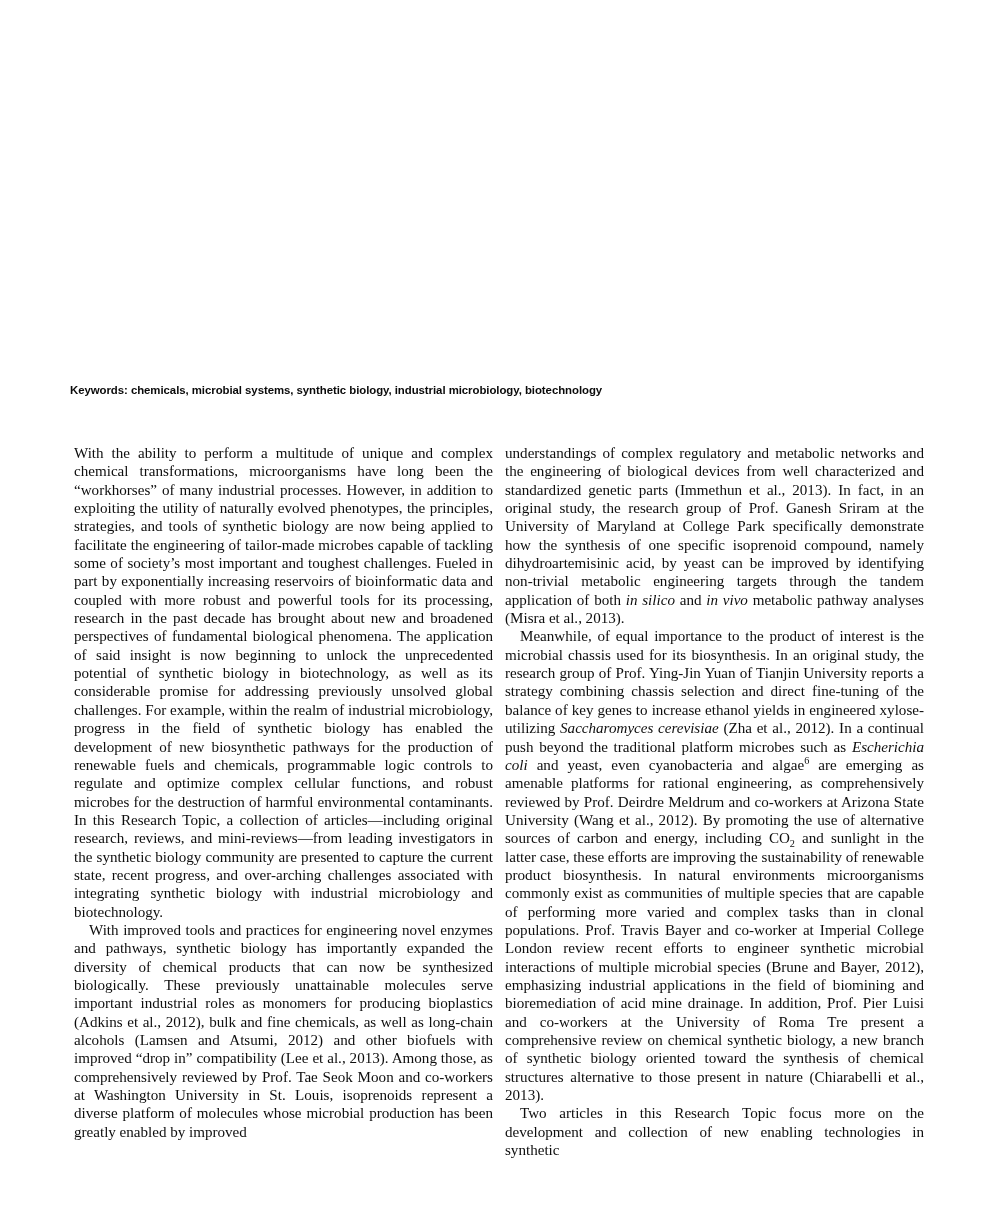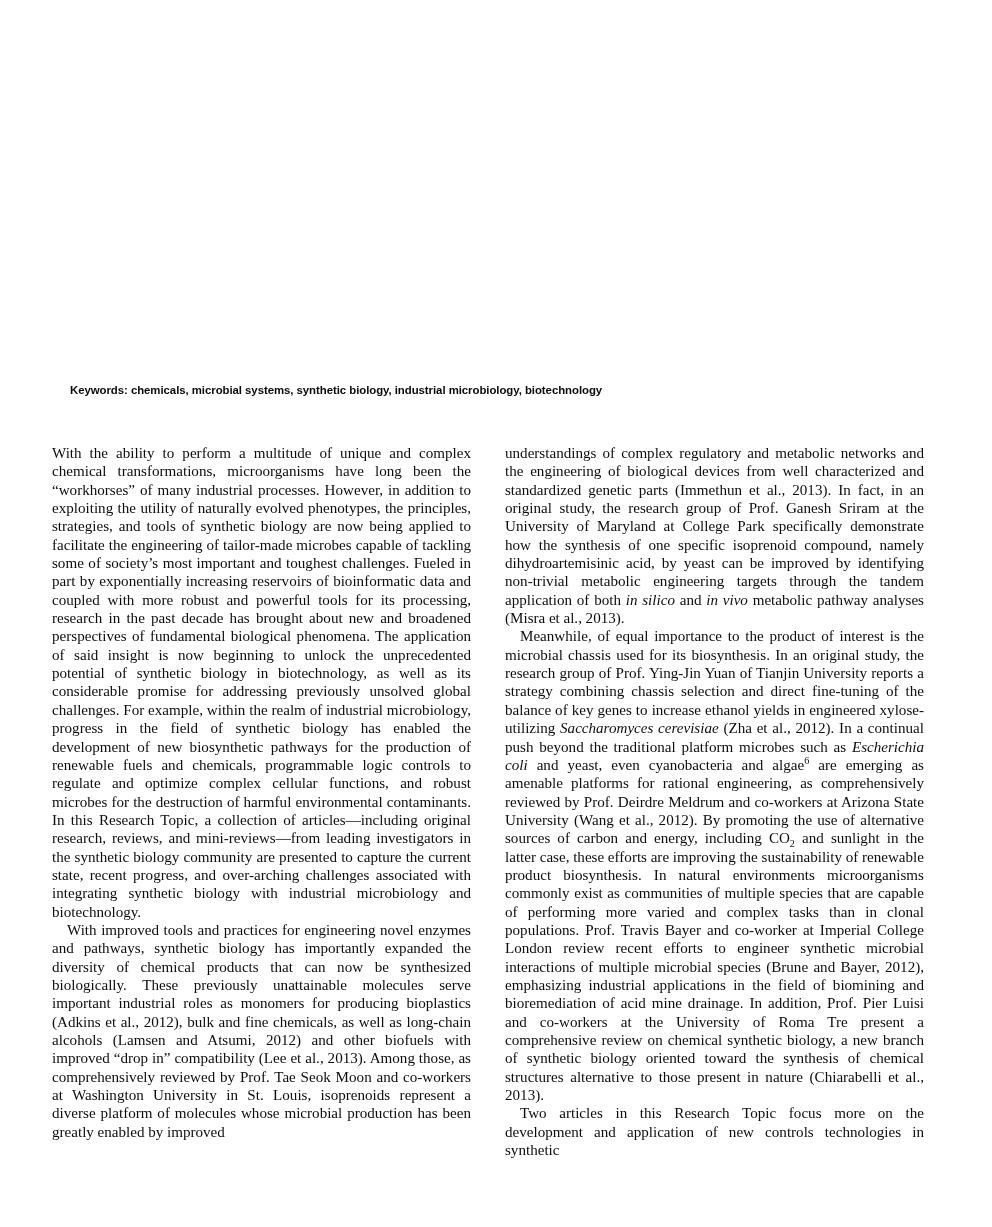--- a/index.html
+++ b/index.html
@@ -46,21 +46,21 @@
     width: 992px;
     height: 783px;
   }
   .col {
     position: absolute;
     top: 0;
     width: 419px;
     height: 783px;
     overflow: hidden;
   }
-  .col-left  { left: 52px; }
+  .col-left  { left: 74px; }
   .col-right { left: 505px; }
 
   .col p {
     margin: 0;
     text-align: justify;
     text-justify: inter-word;
     font-size: 15.1px;
     line-height: 18.35px;
     hyphens: none;
     -webkit-hyphens: none;
@@ -89,18 +89,18 @@
     <div class="col col-left">
       <p>With the ability to perform a multitude of unique and complex chemical transformations, microorganisms have long been the “workhorses” of many industrial processes. However, in addition to exploiting the utility of naturally evolved phenotypes, the principles, strategies, and tools of synthetic biology are now being applied to facilitate the engineering of tailor-made microbes capable of tackling some of society’s most important and toughest challenges. Fueled in part by exponentially increasing reservoirs of bioinformatic data and coupled with more robust and powerful tools for its processing, research in the past decade has brought about new and broadened perspectives of fundamental biological phenomena. The application of said insight is now beginning to unlock the unprecedented potential of synthetic biology in biotechnology, as well as its considerable promise for addressing previously unsolved global challenges. For example, within the realm of industrial microbiology, progress in the field of synthetic biology has enabled the development of new biosynthetic pathways for the production of renewable fuels and chemicals, programmable logic controls to regulate and optimize complex cellular functions, and robust microbes for the destruction of harmful environmental contaminants. In this Research Topic, a collection of articles—including original research, reviews, and mini-reviews—from leading investigators in the synthetic biology community are presented to capture the current state, recent progress, and over-arching challenges associated with integrating synthetic biology with industrial microbiology and biotechnology.</p>
       <p class="indent">With improved tools and practices for engineering novel enzymes and pathways, synthetic biology has importantly expanded the diversity of chemical products that can now be synthesized biologically. These previously unattainable molecules serve important industrial roles as monomers for producing bioplastics (Adkins et al., 2012), bulk and fine chemicals, as well as long-chain alcohols (Lamsen and Atsumi, 2012) and other biofuels with improved “drop in” compatibility (Lee et al., 2013). Among those, as comprehensively reviewed by Prof. Tae Seok Moon and co-workers at Washington University in St. Louis, isoprenoids represent a diverse platform of molecules whose microbial production has been greatly enabled by improved</p>
     </div>
 
     <div class="col col-right">
       <p><span>understandings of complex regulatory and metabolic networks and the engineering of biological devices from well characterized and standardized genetic parts (Immethun et al., 2013). In fact, in an original study, the research group of Prof. Ganesh Sriram at the University of Maryland at College Park specifically demonstrate how the synthesis of one specific isoprenoid compound, namely dihydroartemisinic acid, by yeast can be improved by identifying non-trivial metabolic engineering targets through the tandem application of both </span><i>in silico</i><span> and </span><i>in vivo</i><span> metabolic pathway analyses (Misra et al., 2013).</span></p>
 
       <p class="indent"><span>Meanwhile, of equal importance to the product of interest is the microbial chassis used for its biosynthesis. In an original study, the research group of Prof. Ying-Jin Yuan of Tianjin University reports a strategy combining chassis selection and direct fine-tuning of the balance of key genes to increase ethanol yields in engineered xylose-utilizing </span><i>Saccharomyces cerevisiae</i><span> (Zha et al., 2012). In a continual push beyond the traditional platform microbes such as </span><i>Escherichia coli</i><span> and yeast, even cyanobacteria and algae</span><sup>6</sup><span> are emerging as amenable platforms for rational engineering, as comprehensively reviewed by Prof. Deirdre Meldrum and co-workers at Arizona State University (Wang et al., 2012). By promoting the use of alternative sources of carbon and energy, including CO</span><sub>2</sub><span> and sunlight in the latter case, these efforts are improving the sustainability of renewable product biosynthesis. In natural environments microorganisms commonly exist as communities of multiple species that are capable of performing more varied and complex tasks than in clonal populations. Prof. Travis Bayer and co-worker at Imperial College London review recent efforts to engineer synthetic microbial interactions of multiple microbial species (Brune and Bayer, 2012), emphasizing industrial applications in the field of biomining and bioremediation of acid mine drainage. In addition, Prof. Pier Luisi and co-workers at the University of Roma Tre present a comprehensive review on chemical synthetic biology, a new branch of synthetic biology oriented toward the synthesis of chemical structures alternative to those present in nature (Chiarabelli et al., 2013).</span></p>
 
-      <p class="indent">Two articles in this Research Topic focus more on the development and application of new controls technologies in synthetic</p>
+      <p class="indent">Two articles in this Research Topic focus more on the development and collection of new enabling technologies in synthetic</p>
     </div>
 
   </div>
 
 </div>
 
 </body></html>

